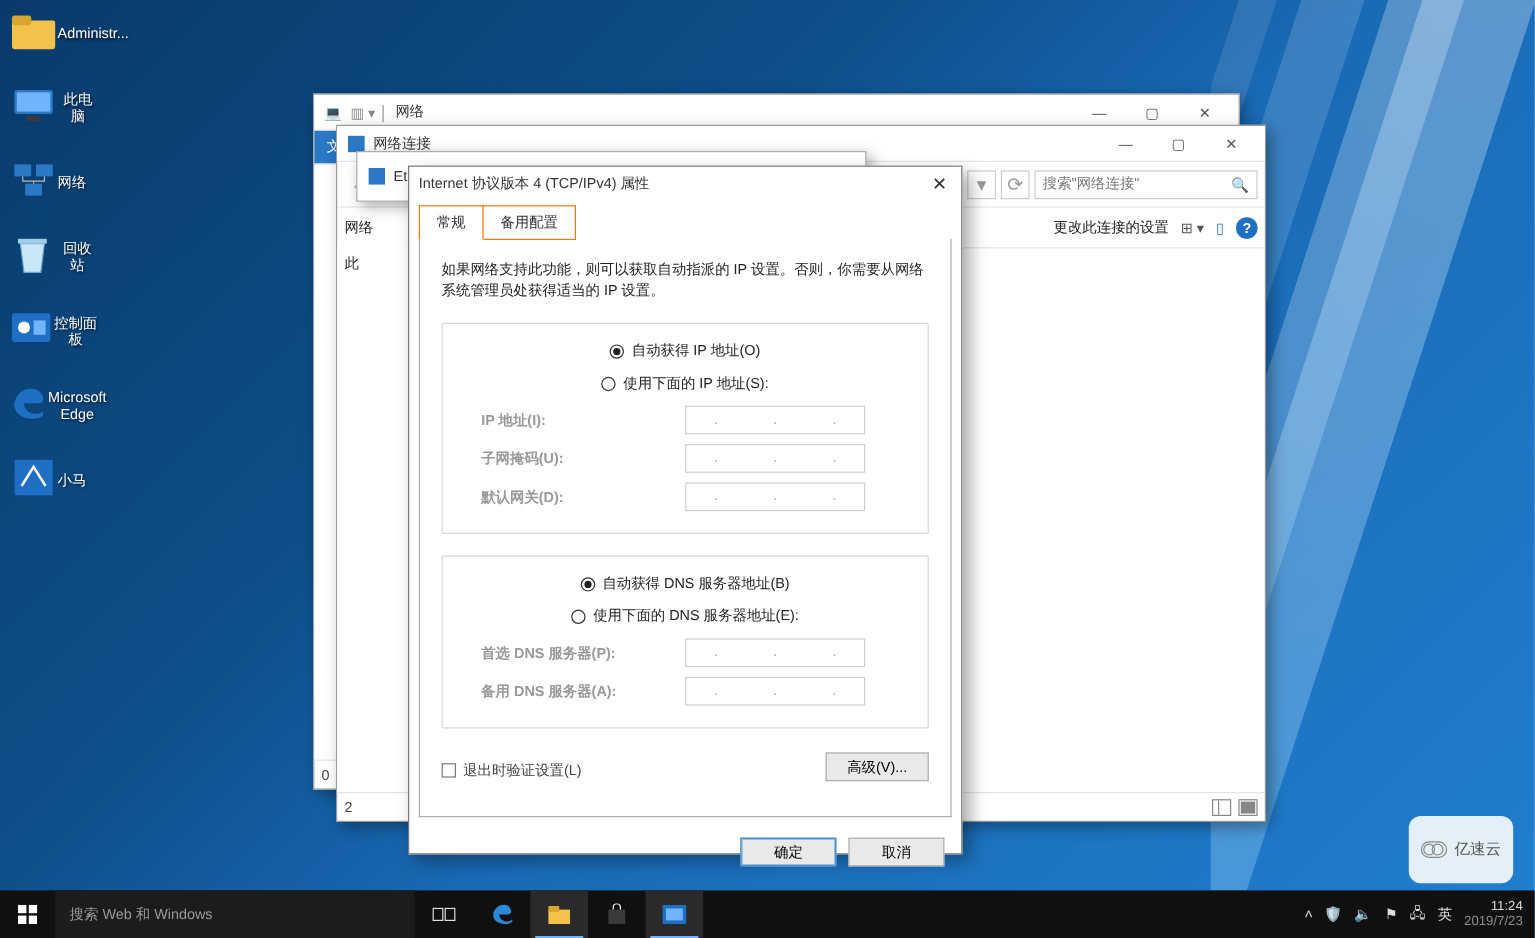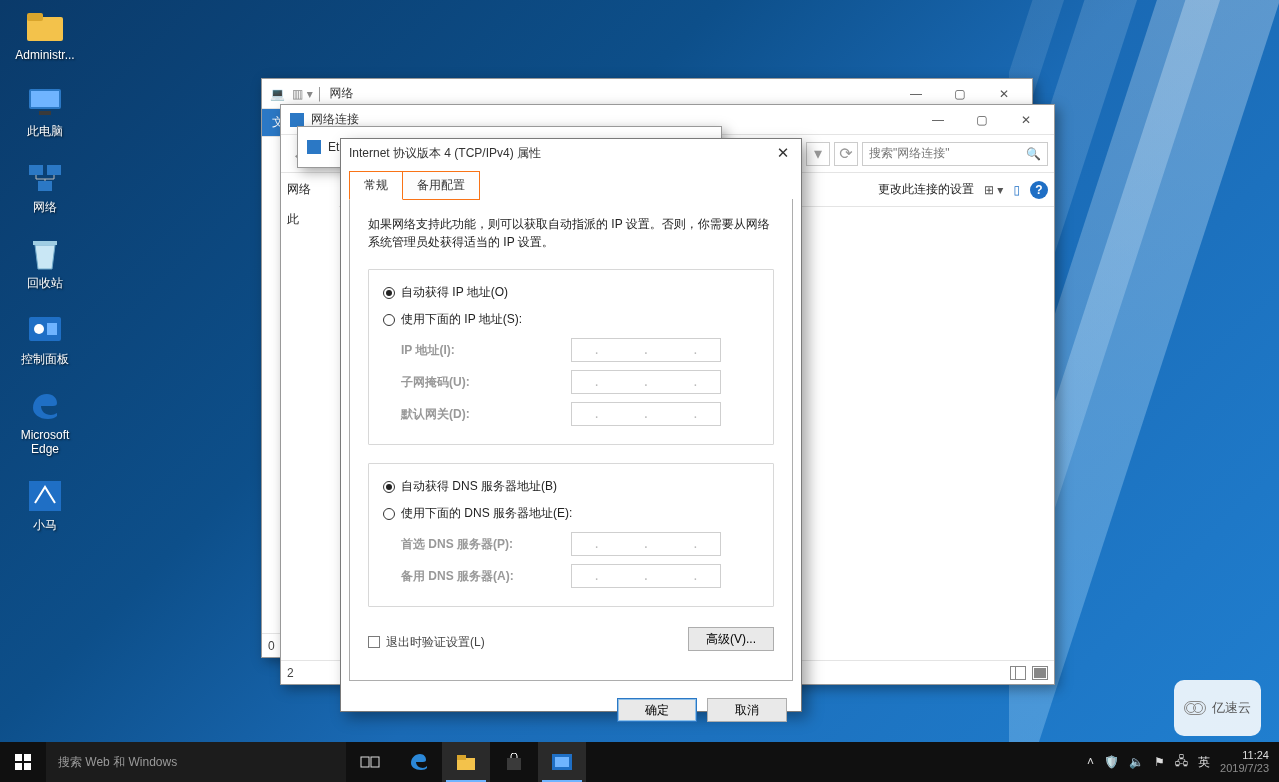--- a/index.html
+++ b/index.html
@@ -8,21 +8,21 @@
   
   .beams { position:absolute; right:0; top:0; bottom:40px; width:270px; pointer-events:none; overflow:hidden; }
   .beam { position:absolute; height:200%; transform:rotate(18deg); transform-origin:top right; }
   .beam.b1{ right:-40px; top:-120px; width:90px; background:linear-gradient(180deg,rgba(255,255,255,0.30),rgba(120,200,255,0.30)); }
   .beam.b2{ right:20px; top:-120px; width:60px; background:linear-gradient(180deg,rgba(255,255,255,0.28),rgba(100,190,255,0.18)); }
   .beam.b3{ right:90px; top:-160px; width:50px; background:linear-gradient(180deg,rgba(255,255,255,0.16),rgba(100,190,255,0.12)); }
   .beam.b4{ right:150px; top:-200px; width:30px; background:linear-gradient(180deg,rgba(255,255,255,0.12),rgba(100,190,255,0.08)); }
 
   
   .desktop-icons { position:absolute; top:8px; left:8px; width:80px; }
-  .di { width:74px; display:flex; flex-direction:column; align-items:center; margin-bottom:22px; cursor:pointer; }
+  .di { width:74px; display:flex; flex-direction:row; align-items:center; margin-bottom:22px; cursor:pointer; }
   .di .ic { width:40px; height:36px; display:flex; align-items:center; justify-content:center; margin-bottom:4px; }
   .di .lbl { color:#fff; font-size:12px; text-align:center; text-shadow:1px 1px 2px rgba(0,0,0,.7); line-height:14px; }
 
   
   .win { position:absolute; background:#fff; border:1px solid #999; box-shadow:4px 4px 12px rgba(0,0,0,.35); }
   .win.back { left:261px; top:78px; width:772px; height:580px; }
   .win.mid  { left:280px; top:104px; width:775px; height:581px; }
   .win.eth  { left:297px; top:126px; width:425px; height:42px; background:#fdfdfd; }
 
   .titlebar { height:30px; display:flex; align-items:center; padding:0 6px; font-size:12px; color:#333; background:#fff; border-bottom:1px solid #e4e4e4; }
@@ -55,21 +55,21 @@
   .dlg .dtitle { height:28px; display:flex; align-items:center; padding:0 8px; font-size:12px; color:#333;justify-content:flex-end; }
   .dlg .dtitle .sp{flex:1}
   .dlg .dtitle .x { width:20px; text-align:center; font-size:15px; color:#333; }
   .tabs { display:flex; margin:4px 8px 0 8px; font-size:12px; }
   .tab { padding:5px 14px; border:1px solid #f97316; background:#fdfdfd; color:#333; position:relative; }
   .tab.active { background:#fff; border-bottom-color:#fff; z-index:2; }
   .tab + .tab { margin-left:-1px; }
   .tabbody { margin:0 8px 8px 8px; border:1px solid #adadad; border-top:none; padding:16px 18px 12px 18px; position:relative; top:-1px; height:482px; }
   .desc { font-size:12px; color:#222; line-height:18px; margin-bottom:18px; }
   .grp { border:1px solid #d8d8d8; padding:14px 14px 10px 14px; margin-bottom:18px; border-radius:1px; }
-  .radiorow { display:flex; align-items:center; font-size:12px; color:#222; margin-bottom:10px; gap:6px; }
+  .radiorow { display:flex; align-items:center; font-size:12px; color:#222; margin-bottom:10px; gap:6px;justify-content:center; }
   .radio { width:12px; height:12px; border:1px solid #333; border-radius:50%; display:inline-flex; align-items:center; justify-content:center; }
   .radio.sel::after { content:""; width:6px; height:6px; border-radius:50%; background:#222; }
   .fieldrow { display:flex; align-items:center; font-size:12px; margin:8px 0 8px 18px; color:#999;font-weight:bold; }
   .fieldrow .flabel { width:170px; }
   .ipbox { width:150px; height:24px; border:1px solid #cfcfcf; background:#fff; display:flex; align-items:center; justify-content:space-around; color:#bbb; font-size:10px; }
   .ipbox span{pointer-events:none}
   .chkrow { display:flex; align-items:center; gap:6px; font-size:12px; color:#444; margin-top:6px;}
   .chk { width:12px; height:12px; border:1px solid #7a7a7a; background:#fff; }
   .advbtn { width:86px; height:24px; border:1px solid #adadad; background:#e9e9e9; font-size:12px; display:flex; align-items:center; justify-content:center; }
   .dlg-foot { display:flex; justify-content:flex-end; gap:10px; padding:8px 14px 14px 0; }

